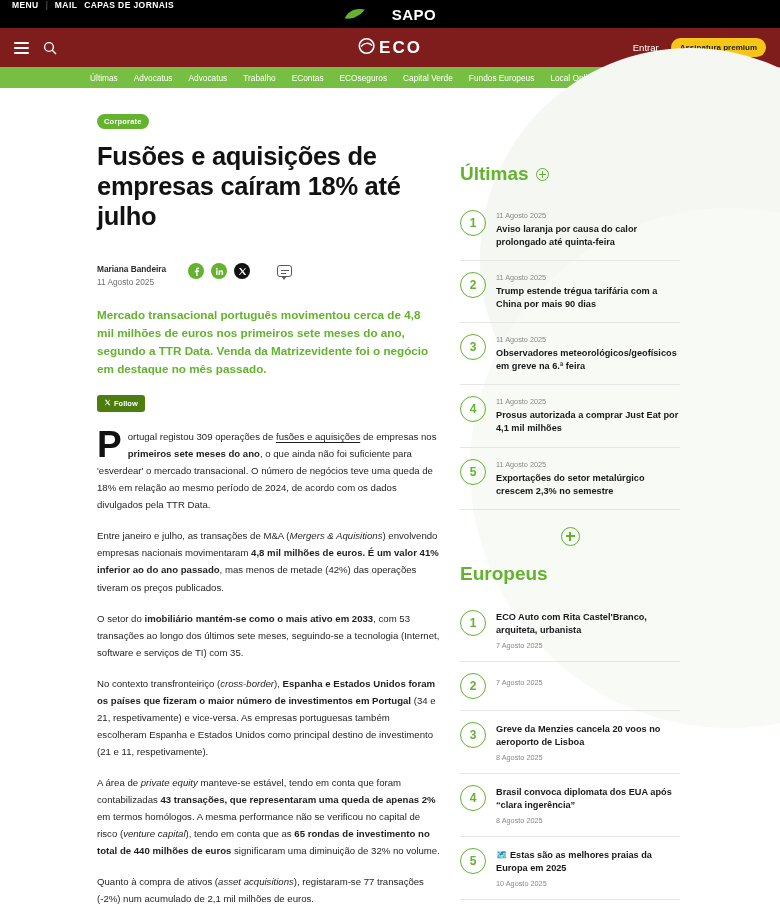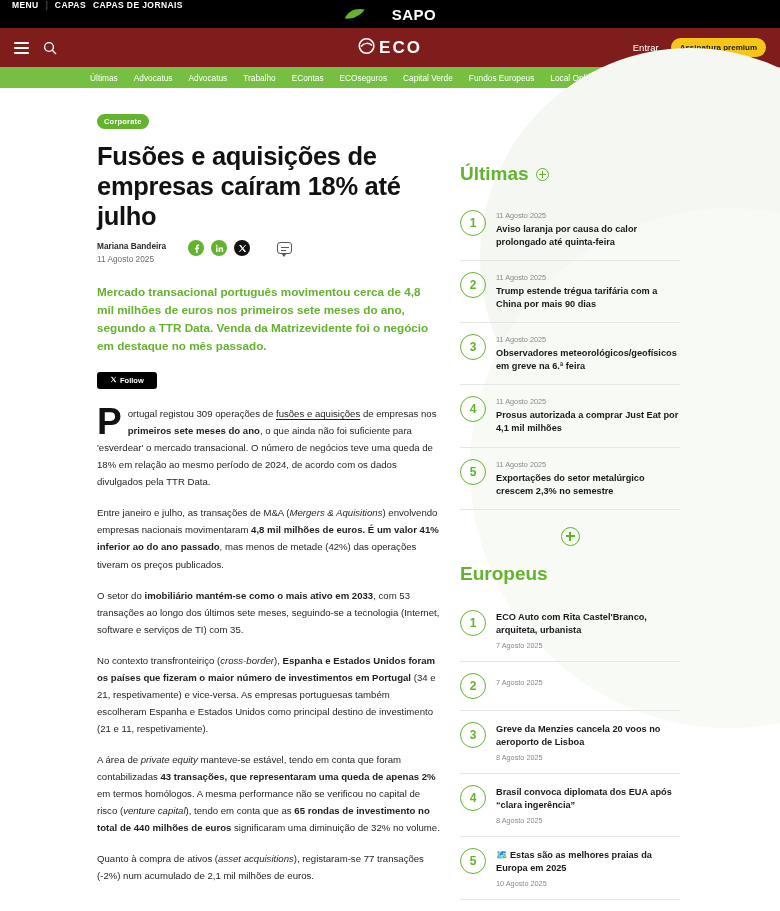--- a/index.html
+++ b/index.html
@@ -170,21 +170,21 @@
     line-height: 1.17;
     font-weight: 700;
     color: #121212;
     margin: 13px 0 0 0;
     letter-spacing: -0.3px;
   }
 
   .byline-row {
     display: flex;
     align-items: flex-start;
-    margin-top: 8px;
+    margin-top: 31px;
     gap: 0;
   }
   .byline { padding-top: 2px; }
   .byline .author {
     font-size: 8.3px;
     color: #2b2b2b;
     font-weight: 600;
   }
   .byline .date {
     font-size: 8.3px;
@@ -237,27 +237,27 @@
     font-size: 11.7px;
     line-height: 1.53;
     color: #63b32e;
     font-weight: 600;
   }
 
   .follow-btn {
     display: inline-flex;
     align-items: center;
     gap: 3px;
-    background: #000000;
+    background: #4d7c0f;
     color: #fff;
     border: none;
     border-radius: 3px;
     font-size: 7.5px;
     font-weight: 700;
-    padding: 4px 13px;
+    padding: 4px 7px;
     margin-top: 17px;
     cursor: pointer;
   }
 
   .body-copy { margin-top: 16px; }
   .body-copy p {
     font-size: 9.6px;
     line-height: 1.78;
     color: #1f1f1f;
     margin-bottom: 14px;
@@ -360,21 +360,21 @@
   .pop-item { border-bottom: 1px solid #e6e6e6; }
   .pop-item .news-date { margin-bottom: 0; margin-top: 4px; }
 </style>
 </head>
 <body>
 
 <div class="sapo-bar">
   <div class="sapo-links">
     <a href="#">MENU</a>
     <span class="sapo-sep">|</span>
-    <a href="#">CAPAS</a>
+    <a href="#">MAIL</a>
     <a href="#">CAPAS DE JORNAIS</a>
   </div>
   <div class="sapo-logo">
     <span class="mark">
       <svg width="22" height="13" viewBox="0 0 22 13">
         <path d="M1 11 C4 3, 13 0, 21 2 C17 8, 9 12, 1 11 Z" fill="#63b32e"></path>
       </svg>
     </span>
     <span class="word">SAPO</span>
   </div>

